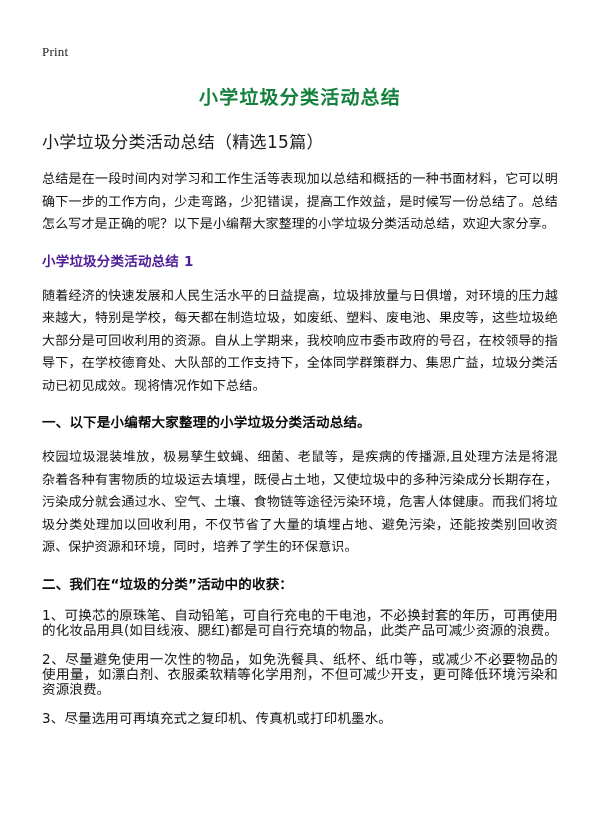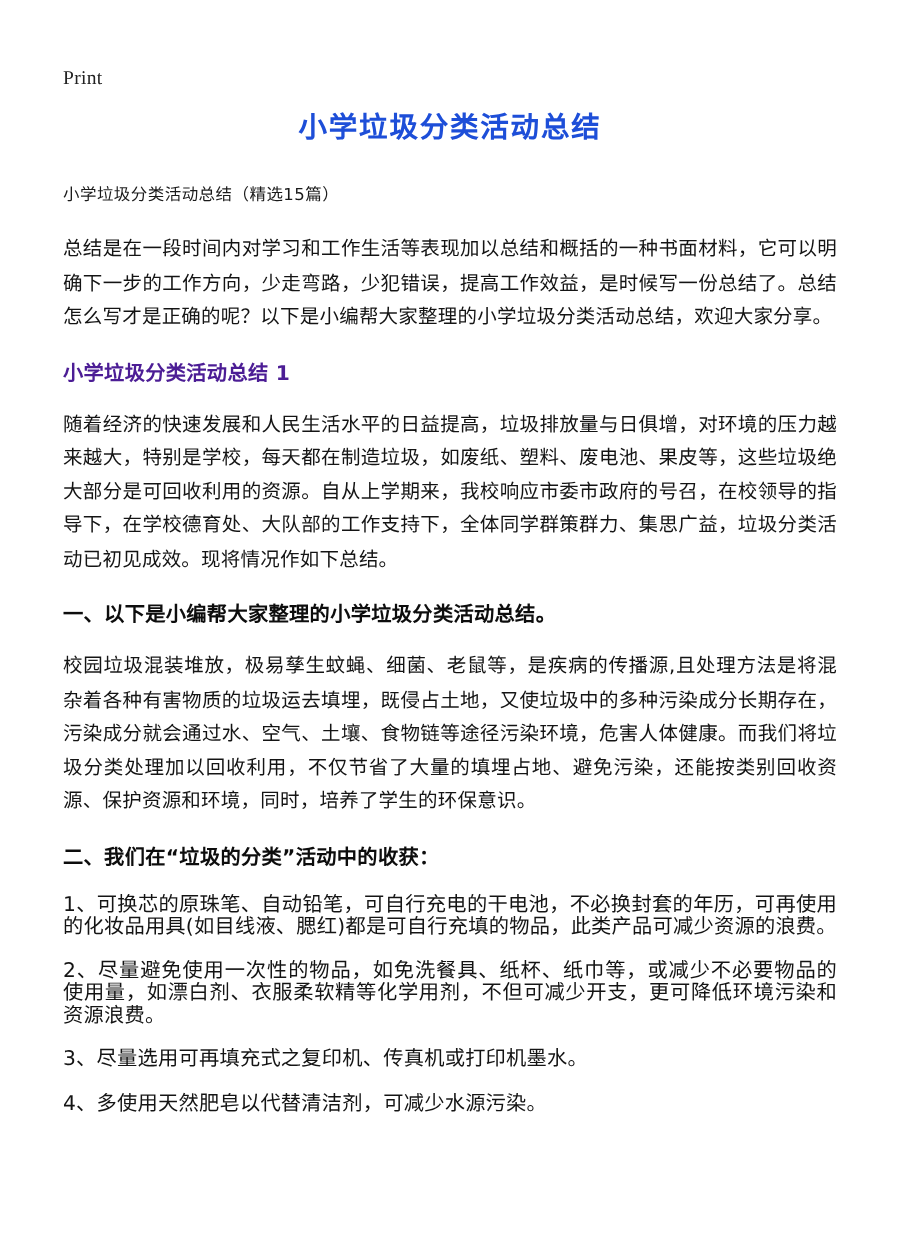--- a/index.html
+++ b/index.html
@@ -36,32 +36,32 @@
     cursor: pointer;
     text-decoration: none;
   }
   .doc-body {
     position: absolute;
     left: 42px;
     top: 72px;
     width: 516px;
   }
   h1.doc-title {
-    margin: 0 0 22px 0;
+    margin: 12px 0 22px 0;
     padding: 0;
     font-size: 19px;
     line-height: 26px;
     font-weight: bold;
     text-align: center;
     letter-spacing: 1.2px;
-    color: #1d4ed8;
+    color: #15803d;
   }
   .subtitle {
     margin: 16px 0 16px 0;
-    font-size: 11px;
+    font-size: 17px;
     line-height: 20px;
     letter-spacing: 0.3px;
     color: #1a1a1a;
   }
   p.para {
     margin: 0 0 14px 0;
     font-size: 13px;
     line-height: 22.5px;
     text-align: justify;
     text-justify: inter-ideograph;
@@ -123,16 +123,15 @@
     <p class="para">校园垃圾混装堆放，极易孳生蚊蝇、细菌、老鼠等，是疾病的传播源,且处理方法是将混杂着各种有害物质的垃圾运去填埋，既侵占土地，又使垃圾中的多种污染成分长期存在，污染成分就会通过水、空气、土壤、食物链等途径污染环境，危害人体健康。而我们将垃圾分类处理加以回收利用，不仅节省了大量的填埋占地、避免污染，还能按类别回收资源、保护资源和环境，同时，培养了学生的环保意识。</p>
 
     <h3 class="sub-heading">二、我们在“垃圾的分类”活动中的收获：</h3>
 
     <p class="list-item">1、可换芯的原珠笔、自动铅笔，可自行充电的干电池，不必换封套的年历，可再使用的化妆品用具(如目线液、腮红)都是可自行充填的物品，此类产品可减少资源的浪费。</p>
 
     <p class="list-item">2、尽量避免使用一次性的物品，如免洗餐具、纸杯、纸巾等，或减少不必要物品的 使用量，如漂白剂、衣服柔软精等化学用剂，不但可减少开支，更可降低环境污染和资源浪费。</p>
 
     <p class="list-item tight">3、尽量选用可再填充式之复印机、传真机或打印机墨水。</p>
 
-    <p class="list-item tight">4、多使用天然肥皂以代替清洁剂，可减少水源污染。</p>
 
   </div>
 </div>
 
 </body></html>

